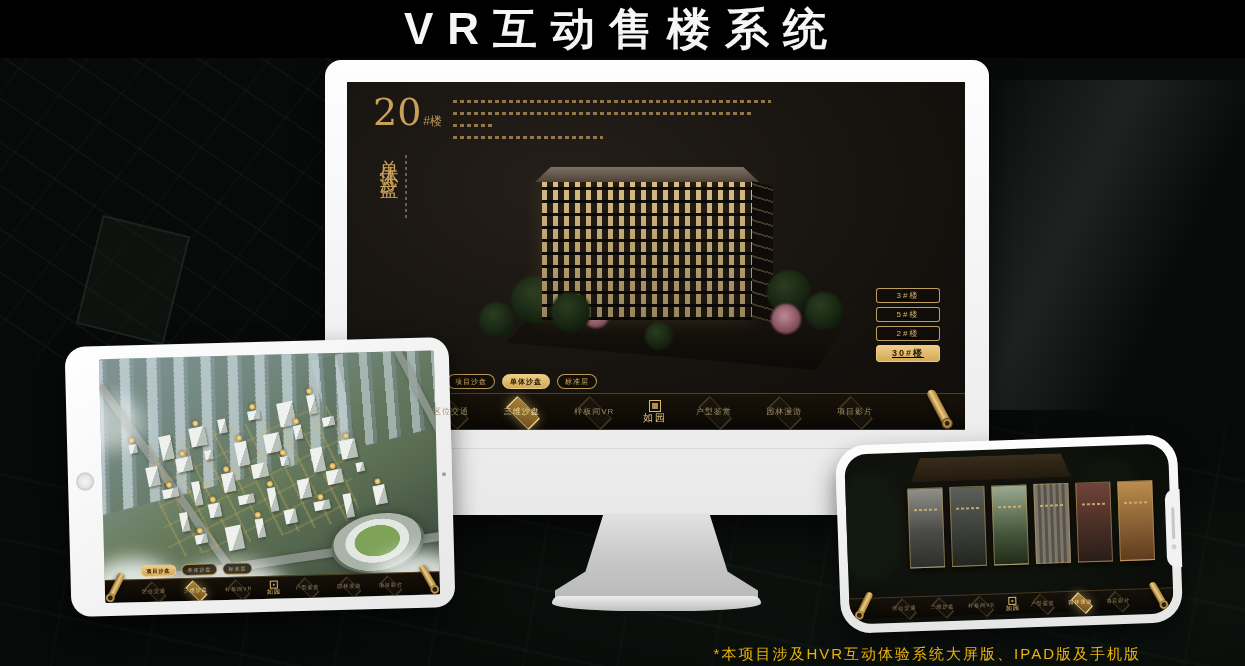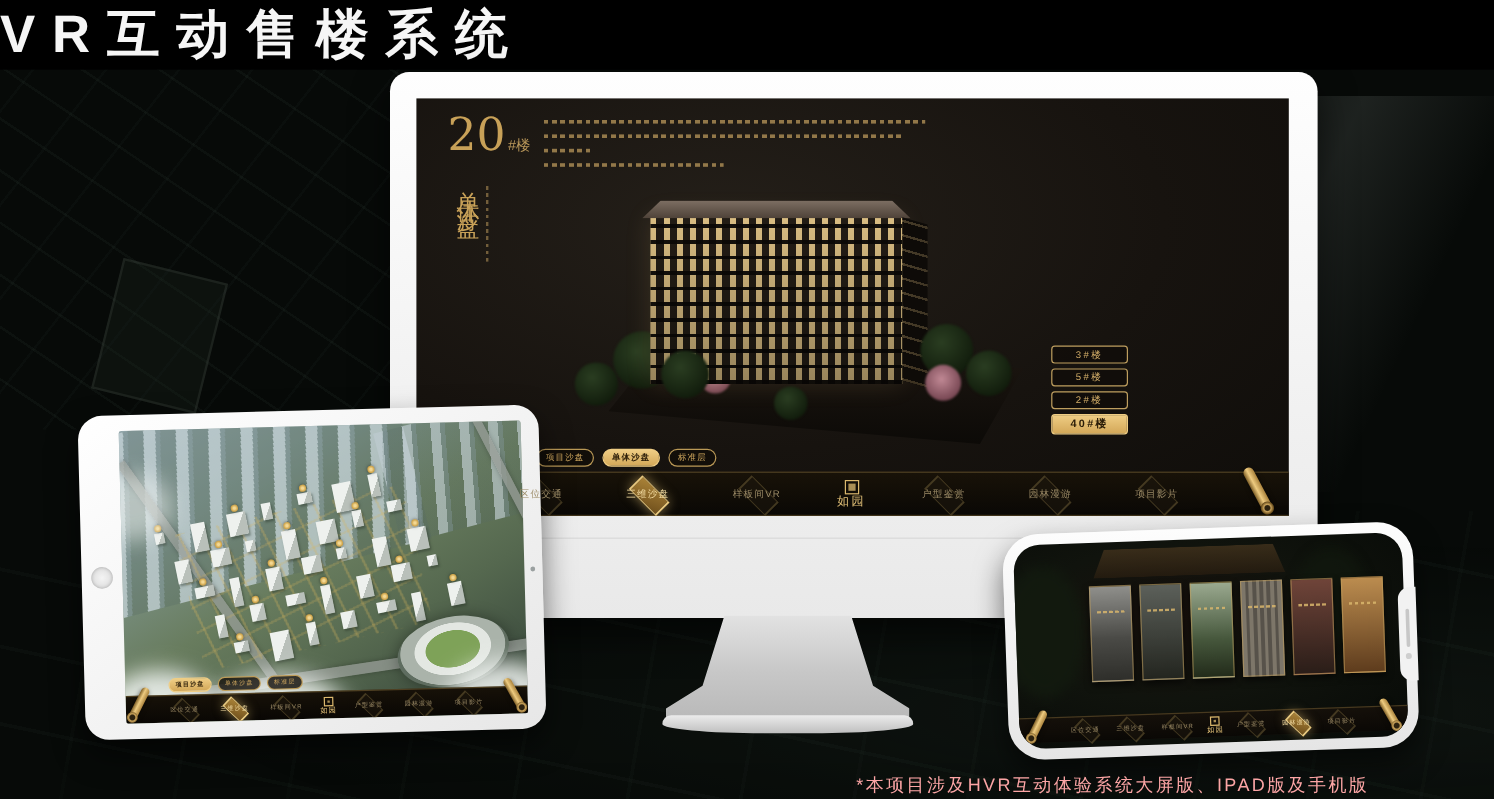--- a/index.html
+++ b/index.html
@@ -14,48 +14,48 @@
   .bg-plaque{position:absolute;left:88px;top:224px;width:86px;height:108px;
     border:2px solid rgba(170,180,170,.10);background:rgba(28,38,32,.28);transform:rotate(14deg);}
   .bg-band{position:absolute;right:0;top:80px;width:440px;height:330px;
     background:linear-gradient(115deg,transparent 28%,rgba(145,155,150,.10) 44%,rgba(145,155,150,.17) 56%,transparent 78%);}
   .bg-map-bottom{position:absolute;left:0;bottom:0;width:100%;height:240px;opacity:.55;
     background:repeating-linear-gradient(12deg,transparent 0 60px,rgba(80,110,95,.10) 60px 63px),
                repeating-linear-gradient(100deg,transparent 0 90px,rgba(80,110,95,.07) 90px 93px),
                radial-gradient(ellipse at 85% 70%,rgba(45,62,50,.35),transparent 60%);}
 
   
-  .page-title{position:absolute;left:0;right:0;top:0;height:58px;line-height:58px;
+  .page-title{position:absolute;left:0;right:0;top:0;height:58px;line-height:58px;text-align:center;
     color:#f6f6f6;font-size:44px;font-weight:bold;letter-spacing:14px;}
-  .footnote{position:absolute;right:104px;bottom:2px;color:#fca5a5;font-size:15px;letter-spacing:2px;}
+  .footnote{position:absolute;right:104px;bottom:2px;color:#eab308;font-size:15px;letter-spacing:2px;}
 
   
   .pill{border:1px solid rgba(205,168,95,.9);color:#d2a95f;border-radius:8px;font-size:7px;
     line-height:11px;padding:1px 7px;background:rgba(18,14,8,.8);letter-spacing:1px;white-space:nowrap;}
   .pill.active{background:linear-gradient(#efcd84,#d3a859);color:#2b1d08;border-color:#efcd84;font-weight:bold;}
   .nav-item{position:relative;color:#9b8a66;letter-spacing:1px;white-space:nowrap;padding:3px 6px;}
   .nav-item .nlbl{position:relative;z-index:1;}
   .nav-item::before{content:"";position:absolute;left:50%;top:50%;width:18px;height:18px;margin:-9px 0 0 -9px;
     transform:rotate(45deg) scale(1.6,.8);border:1px solid rgba(200,170,100,.25);background:rgba(30,24,14,.5);}
   .nav-item.active{color:#f3dca2;}
   .nav-item.active::before{border-color:#e8c87e;background:linear-gradient(135deg,rgba(186,143,61,.9),rgba(118,84,30,.95));
     box-shadow:0 0 9px rgba(232,198,118,.55);}
   .nav-logo{display:flex;flex-direction:column;align-items:center;line-height:1;}
   .seal{width:10px;height:10px;border:1px solid #dcb96e;position:relative;margin-bottom:2px;}
   .seal::after{content:"";position:absolute;inset:2px;background:rgba(222,187,112,.75);}
-  .logo-text{font-family:Liberation Sans, sans-serif;color:#e5c379;font-size:10px;letter-spacing:2px;}
+  .logo-text{font-family:Liberation Mono, monospace;color:#e5c379;font-size:10px;letter-spacing:2px;}
   .scroll-icon{position:absolute;width:9px;height:38px;border-radius:5px;
     background:linear-gradient(90deg,#7c5d26,#eecb80 45%,#a9823c);box-shadow:0 2px 4px rgba(0,0,0,.6);}
   .scroll-icon::after{content:"";position:absolute;left:-1px;bottom:-5px;width:11px;height:11px;border-radius:50%;
     background:radial-gradient(circle,#2e2310 0 2px,#caa45c 3px,#6d5120 5px);}
   .scroll-icon.right{transform:rotate(-28deg);}
   .scroll-icon.left{transform:rotate(28deg);}
 
   
-  .monitor{position:absolute;left:325px;top:60px;width:773px;height:455px;border-radius:16px;
+  .monitor{position:absolute;left:325px;top:60px;width:664px;height:455px;border-radius:16px;
     background:linear-gradient(#fefefe,#e9e9e9);box-shadow:0 14px 30px rgba(0,0,0,.55);}
   .chin-line{position:absolute;left:22px;right:24px;bottom:66px;height:1px;background:rgba(0,0,0,.08);}
   .m-screen{position:absolute;left:22px;top:22px;right:24px;bottom:85px;overflow:hidden;
     background:radial-gradient(ellipse at 35% 30%,#241f19 0%,#17130f 55%,#0f0d0a 100%);}
   .stand{position:absolute;left:555px;top:513px;width:203px;height:86px;
     background:linear-gradient(180deg,#e2e2e2,#c7c7c7 55%,#b9b9b9);
     clip-path:polygon(24% 0,76% 0,85% 68%,100% 90%,100% 100%,0 100%,0 90%,15% 68%);}
   .stand-base{position:absolute;left:552px;top:596px;width:209px;height:15px;
     background:linear-gradient(#ececec,#bfbfbf);border-radius:10px 10px 55% 55%/10px 10px 70% 70%;}
 
@@ -86,21 +86,21 @@
     background:repeating-linear-gradient(0deg,rgba(190,160,100,.22) 0 2px,#0e0b08 2px 12px);}
   .tree{position:absolute;border-radius:50%;filter:blur(1px);
     background:radial-gradient(circle at 40% 35%,#2a3d21,#111c0c 75%);}
   .t1{left:44px;top:124px;width:48px;height:48px}.t2{left:84px;top:140px;width:40px;height:40px}
   .t3{left:12px;top:150px;width:36px;height:36px}.t4{left:300px;top:118px;width:44px;height:44px}
   .t5{left:338px;top:140px;width:38px;height:38px}.t6{left:178px;top:170px;width:28px;height:28px}
   .blossom{position:absolute;border-radius:50%;filter:blur(1px);
     background:radial-gradient(circle at 45% 40%,#c08894,#744450 75%);}
   .b1{left:116px;top:150px;width:26px;height:26px}.b2{left:304px;top:152px;width:30px;height:30px}
 
-  .floors{position:absolute;left:529px;top:206px;}
+  .floors{position:absolute;left:529px;top:206px;text-decoration:underline;}
   .floor-btn{display:block;width:62px;height:13px;line-height:13px;margin-bottom:4px;text-align:center;
     border:1px solid rgba(210,175,105,.9);border-radius:3px;color:#d6b06a;font-size:8px;
     letter-spacing:2px;background:rgba(15,12,8,.7);}
   .floor-btn.active{background:linear-gradient(#efcd84,#d3a859);color:#2b1d08;border-color:#efcd84;
     height:15px;line-height:15px;font-size:9px;font-weight:bold;}
   .m-tabs{position:absolute;left:100px;top:292px;display:flex;gap:7px;}
   .m-nav{position:absolute;left:0;right:0;bottom:0;height:35px;display:flex;align-items:center;
     justify-content:space-between;padding:0 86px 0 80px;
     background:linear-gradient(#181208,#0a0805);border-top:1px solid rgba(185,150,80,.4);
     border-bottom:1px solid rgba(185,150,80,.25);}
@@ -220,21 +220,21 @@
         <span class="tree t4"></span>
         <span class="tree t5"></span>
         <span class="tree t6"></span>
         <span class="blossom b2"></span>
       </div>
 
       <div class="floors" id="m-floors">
           <div class="floor-btn">3#楼</div>
           <div class="floor-btn">5#楼</div>
           <div class="floor-btn">2#楼</div>
-          <div class="floor-btn active">40#楼</div>
+          <div class="floor-btn active">30#楼</div>
         </div>
       <div class="m-tabs" id="m-tabs">
           <span class="pill">项目沙盘</span>
           <span class="pill active">单体沙盘</span>
           <span class="pill">标准层</span>
         </div>
       <div class="m-nav" id="m-nav">
           <div class="nav-item"><span class="nlbl">区位交通</span></div>
           <div class="nav-item active"><span class="nlbl">三维沙盘</span></div>
           <div class="nav-item"><span class="nlbl">样板间VR</span></div>

